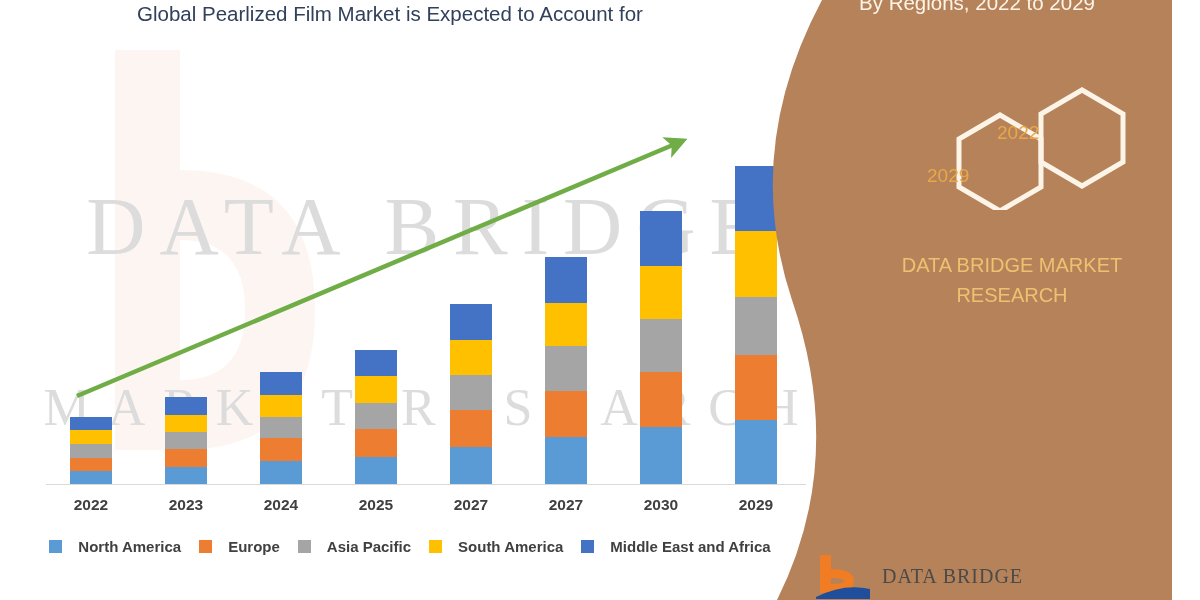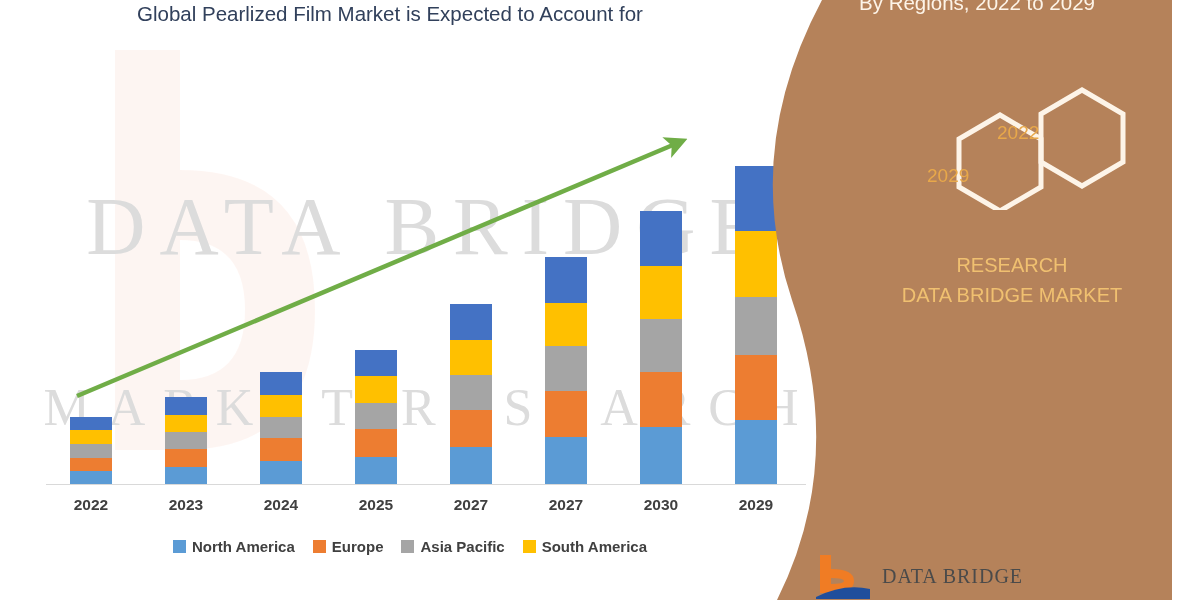--- a/index.html
+++ b/index.html
@@ -126,21 +126,21 @@
     width: 820px;
     display: flex;
     justify-content: center;
     align-items: center;
     gap: 18px;
     flex-wrap: nowrap;
   }
   .legend-item {
     display: flex;
     align-items: center;
-    gap: 6px;
+    gap: 16px;
     white-space: nowrap;
   }
   .legend-swatch {
     width: 13px; height: 13px;
     flex: 0 0 auto;
   }
   .legend-label {
     color: #404040;
     font-size: 15px;
     font-weight: bold;
@@ -334,42 +334,46 @@
           <span class="legend-label">Europe</span>
         </div>
         <div class="legend-item">
           <span class="legend-swatch" style="background: rgb(165, 165, 165);"></span>
           <span class="legend-label">Asia Pacific</span>
         </div>
         <div class="legend-item">
           <span class="legend-swatch" style="background: rgb(255, 192, 0);"></span>
           <span class="legend-label">South America</span>
         </div>
+        <div class="legend-item">
+          <span class="legend-swatch" style="background: rgb(68, 114, 196);"></span>
+          <span class="legend-label">Middle East and Africa</span>
+        </div>
       </div>
   </div>
 
   <div id="brand-panel">
     <svg id="brand-shape" viewBox="0 0 420 600" preserveAspectRatio="none">
       <path id="brand-path" d="M70 0 Q-10 150 40 300 Q95 460 25 600 L420 600 L420 0 Z" fill="#b5825a"></path>
     </svg>
 
     <div id="brand-header">By Regions, 2022 to 2029</div>
 
     <div class="hexwrap">
       <svg viewBox="0 0 280 125" width="280" height="125">
         <polygon points="190,5 231,29 231,77 190,101 149,77 149,29" fill="none" stroke="#fdf4e8" stroke-width="5"></polygon>
         <polygon points="108,30 149,54 149,102 108,126 67,102 67,54" fill="none" stroke="#fdf4e8" stroke-width="5"></polygon>
       </svg>
     </div>
     <div class="hex-label" id="hex-2022-label">2022</div>
     <div class="hex-label" id="hex-2029-label">2029</div>
 
     <div id="brand-name">
+      <div>DATA BRIDGE MARKET</div>
       <div>RESEARCH</div>
-      <div>DATA BRIDGE MARKET</div>
     </div>
 
     <div id="footer-logo">
       <svg width="58" height="46" viewBox="0 0 58 46">
         <path d="M6 2 L6 40 L17 40 L17 2 Z" fill="#f07c24"></path>
         <path d="M17 16 Q40 16 40 28 Q40 40 17 40 L17 31 Q30 31 30 28 Q30 25 17 25 Z" fill="#f07c24"></path>
         <path d="M2 44 Q30 30 56 36 L56 46 L2 46 Z" fill="#1f4e9c"></path>
       </svg>
       <div id="footer-logo-text">DATA BRIDGE</div>
     </div>

